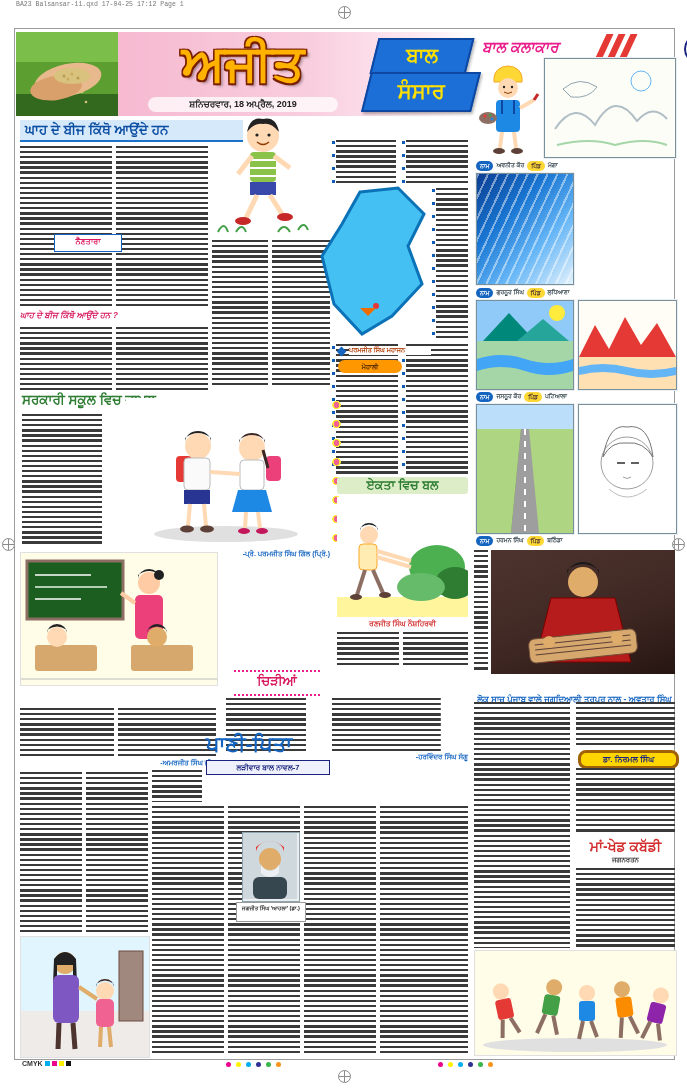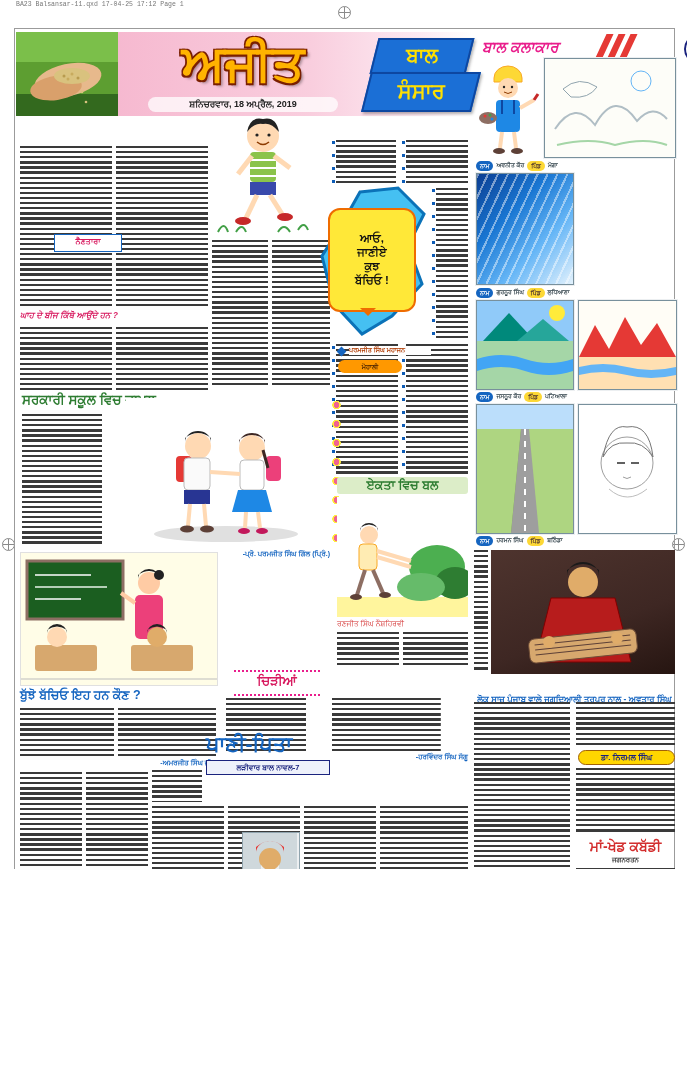--- a/index.html
+++ b/index.html
@@ -1,16 +1,16 @@
 <!DOCTYPE html>
 <html><head>
 <meta charset="utf-8">
 <style>
   html,body{margin:0;padding:0;background:#fff}
-  .page{position:relative;width:687px;height:869px;background:#ffffff;
+  .page{position:relative;width:687px;height:1089px;background:#ffffff;
         font-family:"Liberation Sans","DejaVu Sans",sans-serif;overflow:hidden}
   .a{position:absolute}
   
   .tx{background-image:repeating-linear-gradient(#3a3a3a 0 2.3px,transparent 2.3px 5.1px)}
   .txp{background-size:80% 100%;background-repeat:no-repeat}
   .dots{width:3px;background-image:repeating-linear-gradient(#0d5cb6 0 3px,transparent 3px 13px)}
   .frame{border:1px solid #9b9b9b}
   .reg{width:11px;height:11px;border:1px solid #8a8a8a;border-radius:50%;
        background:linear-gradient(#8a8a8a,#8a8a8a) center/11px 1px no-repeat,
                   linear-gradient(#8a8a8a,#8a8a8a) center/1px 11px no-repeat}
@@ -42,23 +42,23 @@
   .inset{border:1px solid #1565c0;background:#fff;color:#d81b60;font-weight:bold;font-size:8px;text-align:center;line-height:14px}
   .hgreen{color:#2e7d32;font-weight:bold;font-size:13.5px}
   .hunity{background:#dcedc8;color:#2e7d32;font-weight:bold;font-size:12.5px;text-align:center;line-height:17px;border-radius:3px}
   .hblue{color:#1565c0;font-weight:bold;font-size:12.5px}
   .hmag{color:#d81b60;font-weight:bold;font-size:13px;text-align:center;line-height:18px;
         border-top:2px dotted #e91e8c;border-bottom:2px dotted #e91e8c}
   .kicker{border:1px solid #1a237e;color:#1a237e;background:#eef1fb;font-weight:bold;font-size:7.5px;text-align:center;line-height:13px}
   .hnovel{color:#1565c0;font-weight:bold;font-size:21px}
   .hkab{color:#d32f2f;font-weight:bold;font-size:14px;text-align:center}
   .byline{font-weight:bold;color:#1565c0;font-size:7px;text-align:right}
-  .bylinered{font-weight:normal;color:#d32f2f;font-size:7.5px;text-align:left}
+  .bylinered{font-weight:bold;color:#d32f2f;font-size:7.5px;text-align:center}
   .bylinec{font-weight:bold;color:#333;font-size:7px;text-align:center}
-  .pillyellow{background:#ffd600;border:1px solid #a16207;border-radius:8px;color:#1a237e;
+  .pillyellow{background:#ffd600;border:3px solid #a16207;border-radius:8px;color:#1a237e;
               font-weight:bold;font-size:8px;text-align:center;line-height:13px}
   .ovalorange{background:#ff9800;border-radius:7px;color:#4e2600;font-weight:bold;font-size:6.5px;text-align:center;line-height:13px}
   .diamond{width:7px;height:7px;background:#1565c0;transform:rotate(45deg)}
   .mapbubble{background:#ffe838;border:2px solid #ef6c00;border-radius:12px;color:#111;
              font-weight:bold;font-size:11.5px;line-height:1.2;text-align:center;
              display:flex;align-items:center;justify-content:center;white-space:pre-line}
   .bubbletail{width:0;height:0;border:8px solid transparent;border-top-color:#ef6c00}
   .mcaption{color:#1565c0;font-weight:bold;font-size:8.5px;text-align:center}
   .authcap{border:1px solid #999;background:#fff;font-size:5.5px;font-weight:bold;text-align:center;color:#222;line-height:8px;padding-top:1px}
   .flowers{background:radial-gradient(circle 4px at 50% 7px,#f06292 0 3px,#ffeb3b 3px 4px,transparent 4.5px);
@@ -271,20 +271,21 @@
         </g>
       <g transform="rotate(14 182 60)">
           <circle cx="182" cy="44" r="8" fill="#ffd9b3"></circle>
           <rect x="174" y="52" width="16" height="20" rx="3" fill="#8e24aa"></rect>
           <line x1="178" y1="72" x2="174" y2="90" stroke="#8d6e63" stroke-width="4"></line>
           <line x1="186" y1="72" x2="192" y2="88" stroke="#8d6e63" stroke-width="4"></line>
         </g>
     </svg>
   </div>
 
+  <div class="a h1g" style="left:20px;top:120px;width:218px;height:20px">ਘਾਹ ਦੇ ਬੀਜ ਕਿੱਥੋ ਆਉਂਦੇ ਹਨ</div>
   <div class="a tx" style="left:20px;top:146px;width:92px;height:162px"></div>
   <div class="a tx" style="left:116px;top:146px;width:92px;height:162px"></div>
   <div class="a inset" style="left:54px;top:234px;width:66px;height:16px">ਨੈਣਤਾਰਾ</div>
   <div class="a subred" style="left:20px;top:310px;width:192px;height:13px">ਘਾਹ ਦੇ ਬੀਜ ਕਿੱਥੋ ਆਉਂਦੇ ਹਨ ?</div>
   <div class="a tx" style="left:20px;top:327px;width:92px;height:64px"></div>
   <div class="a tx" style="left:116px;top:327px;width:92px;height:64px"></div>
 
   <div class="a" style="left:212px;top:110px;width:102px;height:126px">
     <svg width="102" height="126" viewBox="0 0 102 126">
       <circle cx="51" cy="26" r="16" fill="#ffd9b3"></circle>
@@ -312,24 +313,20 @@
   <div class="a dots" style="left:332px;top:141px;height:44px"></div>
   <div class="a tx" style="left:336px;top:140px;width:60px;height:44px"></div>
   <div class="a dots" style="left:402px;top:141px;height:44px"></div>
   <div class="a tx" style="left:406px;top:140px;width:62px;height:44px"></div>
 
   <div class="a" style="left:316px;top:186px;width:114px;height:154px">
     <svg width="114" height="154" viewBox="0 0 114 154">
       <path d="M44,6 L82,2 L108,28 L92,60 L106,98 L76,130 L46,148 L18,118 L6,70 L26,38 Z" fill="#45c0f2" stroke="#0b72b8" stroke-width="3"></path>
       <circle cx="60" cy="120" r="3" fill="#e53935"></circle>
     </svg>
-    <div class="a mapbubble" style="left:12px;top:22px;width:84px;height:100px">ਆਓ,
-ਜਾਣੀਏ
-ਕੁਝ
-ਬੱਚਿਓ !</div>
     <div class="a bubbletail" style="left:44px;top:122px"></div>
   </div>
   <div class="a dots" style="left:432px;top:189px;height:150px"></div>
   <div class="a tx" style="left:436px;top:188px;width:32px;height:150px"></div>
 
   <div class="a dots" style="left:332px;top:346px;height:128px"></div>
   <div class="a tx" style="left:336px;top:344px;width:62px;height:130px"></div>
   <div class="a dots" style="left:402px;top:346px;height:128px"></div>
   <div class="a tx" style="left:406px;top:344px;width:62px;height:130px"></div>
   <div class="a diamond" style="left:338px;top:348px"></div>
@@ -401,21 +398,20 @@
       <line x1="114" y1="50" x2="100" y2="40" stroke="#ffcba4" stroke-width="4"></line>
       <rect x="14" y="92" width="62" height="26" rx="3" fill="#d7a86e"></rect>
       <rect x="110" y="92" width="62" height="26" rx="3" fill="#d7a86e"></rect>
       <circle cx="36" cy="84" r="10" fill="#ffd9b3"></circle>
         <path d="M26,80 A10,9 0 0 1 46,80 L46,77 Q36,70 26,77 Z" fill="#222"></path>
       <circle cx="136" cy="84" r="10" fill="#e0ac69"></circle>
         <path d="M126,80 A10,9 0 0 1 146,80 L146,77 Q136,70 126,77 Z" fill="#222"></path>
       <line x1="0" y1="126" x2="196" y2="126" stroke="#bdbdbd"></line>
     </svg>
   </div>
-  <div class="a hblue" style="left:20px;top:688px;width:196px;height:17px">ਬੁੱਝੋ ਬੱਚਿਓ ਇਹ ਹਨ ਕੌਣ ?</div>
   <div class="a tx" style="left:20px;top:708px;width:94px;height:50px"></div>
   <div class="a tx" style="left:118px;top:708px;width:98px;height:50px"></div>
   <div class="a byline" style="left:104px;top:759px;width:112px;height:9px">-ਅਮਰਜੀਤ ਸਿੰਘ ਜੀਤ</div>
 
   <div class="a hmag" style="left:234px;top:670px;width:86px;height:22px">ਚਿੜੀਆਂ</div>
   <div class="a tx txp" style="left:226px;top:698px;width:100px;height:54px"></div>
   <div class="a tx txp" style="left:332px;top:698px;width:136px;height:54px"></div>
   <div class="a byline" style="left:380px;top:753px;width:88px;height:9px">-ਹਰਵਿੰਦਰ ਸਿੰਘ ਸੱਗੂ</div>
 
   <div class="a kicker" style="left:206px;top:760px;width:122px;height:13px">ਲੜੀਵਾਰ ਬਾਲ ਨਾਵਲ-7</div>

